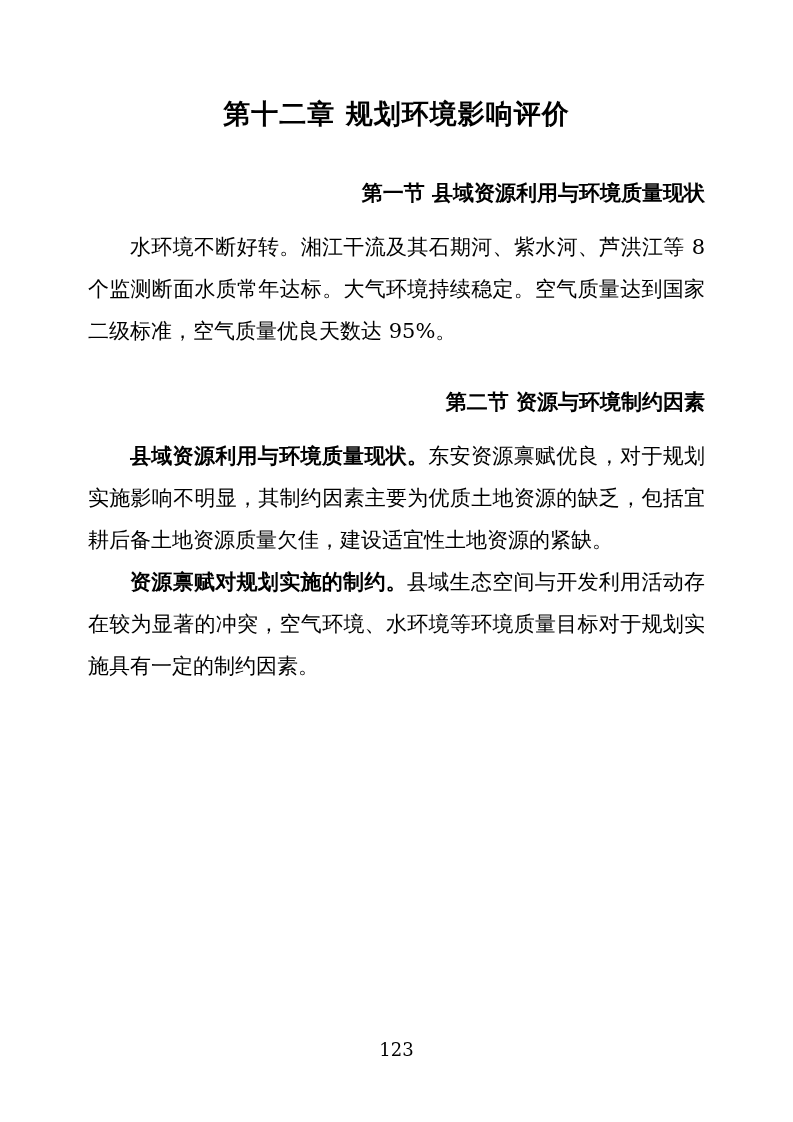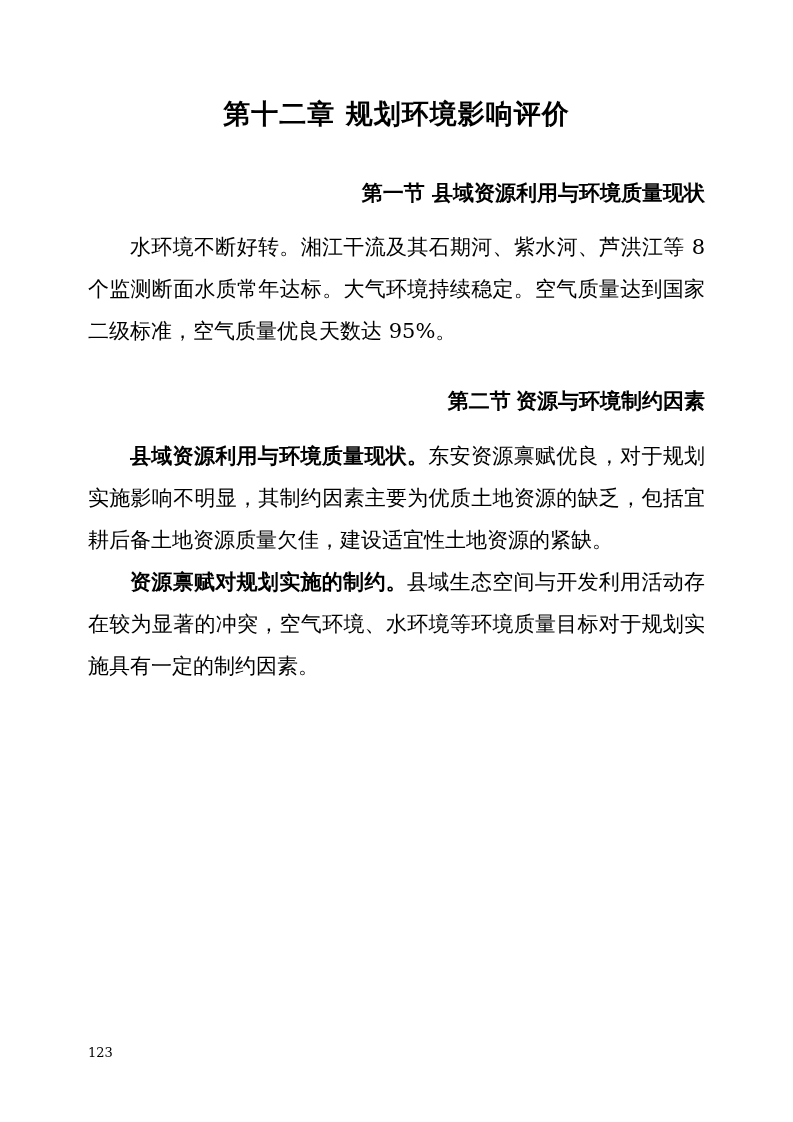--- a/index.html
+++ b/index.html
@@ -42,21 +42,20 @@
     font-size: 21px;
     font-weight: bold;
     color: #000;
     line-height: 1.5;
   }
   .section-title.first {
     margin-top: 44px;
   }
   .section-title.second {
     margin-top: 34px;
-    font-family: Liberation Serif, serif;
   }
   p.body {
     font-size: 21px;
     line-height: 42px;
     color: #000;
     margin: 0;
     text-align: justify;
     text-justify: inter-ideograph;
     letter-spacing: 0px;
   }
@@ -67,22 +66,22 @@
     text-indent: 2em;
   }
   .bold-lead {
     font-weight: bold;
   }
   .page-number {
     position: absolute;
     bottom: 62px;
     left: 0;
     width: 617px;
-    text-align: left;
-    font-size: 13px;
+    text-align: center;
+    font-size: 18px;
     color: #000;
     font-family: "DejaVu Serif", "Liberation Serif", serif;
   }
 </style>
 </head>
 <body>
 
 <div class="page">
   <div class="content">
 

